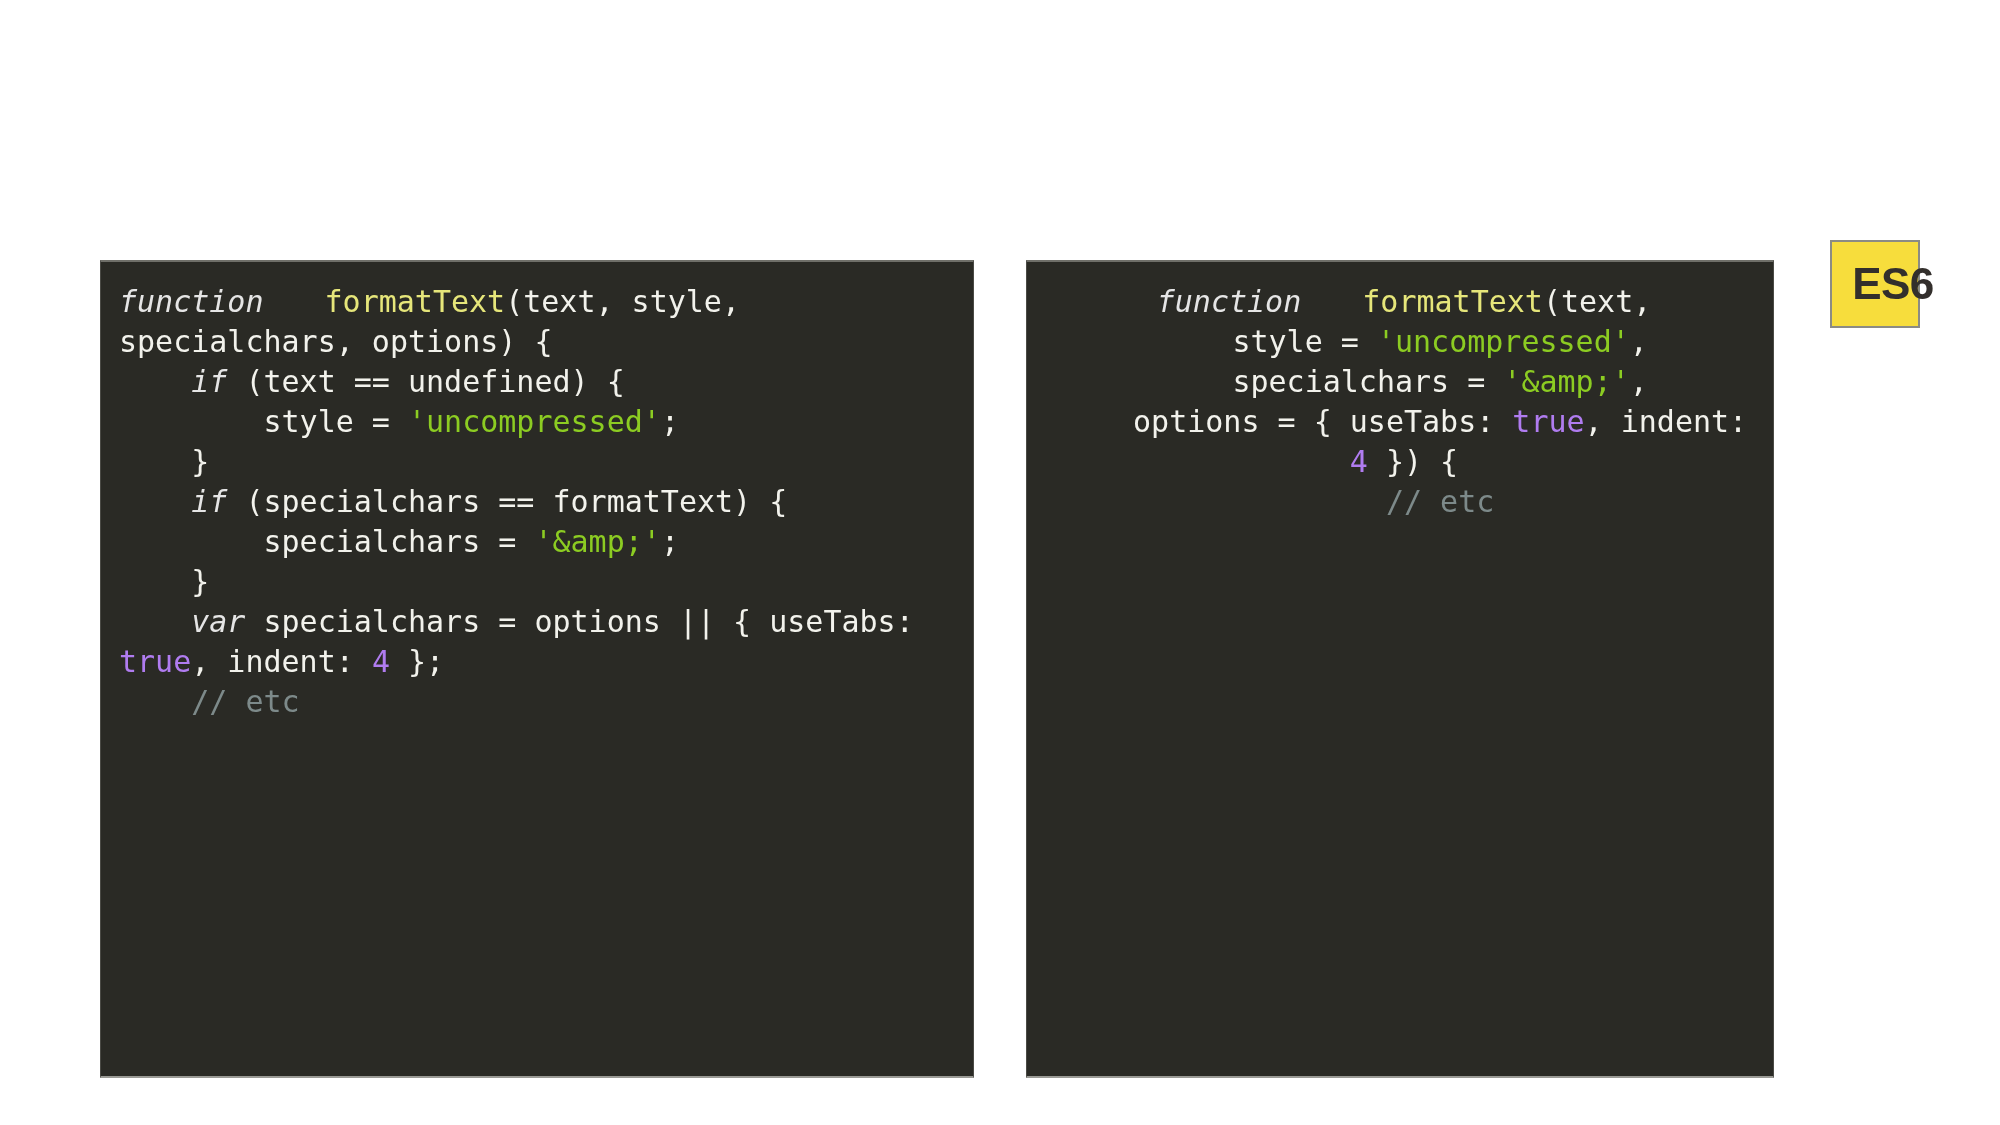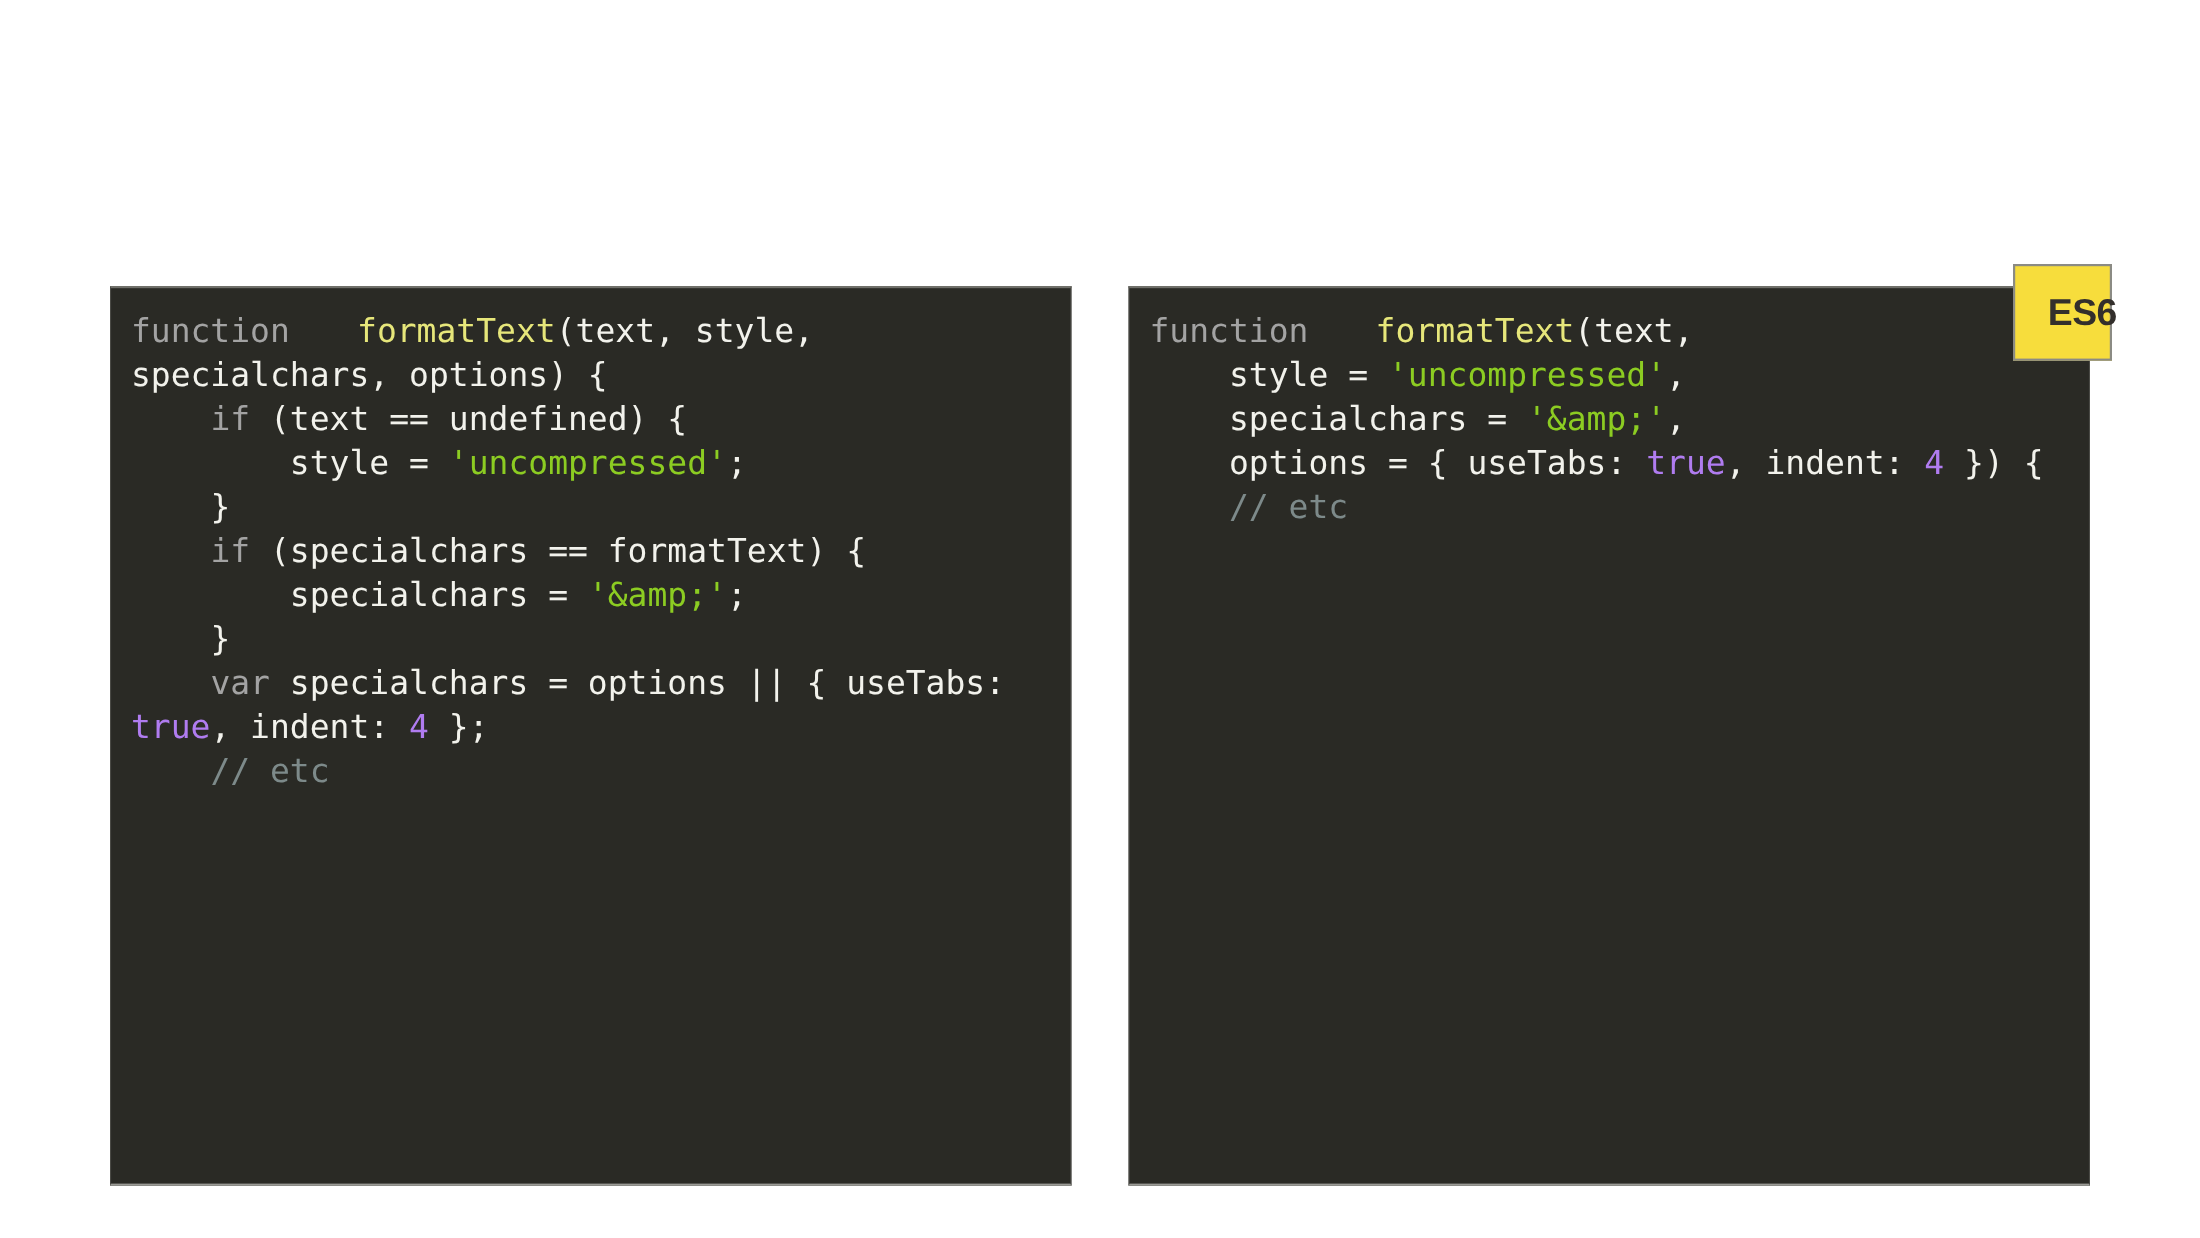--- a/index.html
+++ b/index.html
@@ -43,38 +43,38 @@
     height: 818px;
     background: #2a2a25;
     border-top: 2px solid #6f6f69;
     border-left: 1px solid #4a4a45;
     border-right: 1px solid #4a4a45;
     border-bottom: 2px solid #9a9a95;
     box-sizing: border-box;
     overflow: hidden;
   }
   .code-panel.left  { left: 100px;  width: 874px; }
-  .code-panel.right { left: 1026px; width: 874px; }
+  .code-panel.right { left: 1026px; width: 748px; text-align: center; }
 
   .code-body {
     position: absolute;
     left: 18px;
     right: 10px;
     top: 20px;
     font-family: "DejaVu Sans Mono", "Liberation Mono", monospace;
     font-size: 30px;
     line-height: 40px;
     color: #f2f2ec;
     white-space: pre-wrap;
     word-break: break-word;
     tab-size: 4;
   }
 
   
-  .tok-kw      { color: #a3a3a3; }
+  .tok-kw      { color: #e5e5e5; font-style: italic; }
   .tok-fn      { color: #e6e67a; margin-left: 43px; }
   .tok-str     { color: #8ccc22; }
   .tok-const   { color: #b07cf0; }
   .tok-num     { color: #b07cf0; }
   .tok-comment { color: #7d8a8a; }
   .tok-plain   { color: #f2f2ec; }
 
   
   .es6-badge {
     position: absolute;
@@ -82,21 +82,21 @@
     top: 240px;
     width: 90px;
     height: 88px;
     background: #f7dd3c;
     border: 2px solid #8b8b84;
     box-sizing: border-box;
     display: flex;
     align-items: center;
     justify-content: center;
     font-family: "Liberation Sans", sans-serif;
-    font-size: 34px;
+    font-size: 44px;
     font-weight: bold;
     color: #332f2c;
     letter-spacing: -0.5px;
     padding-left: 36px;
   }
 </style>
 </head>
 <body>
 
 <div class="slide">

